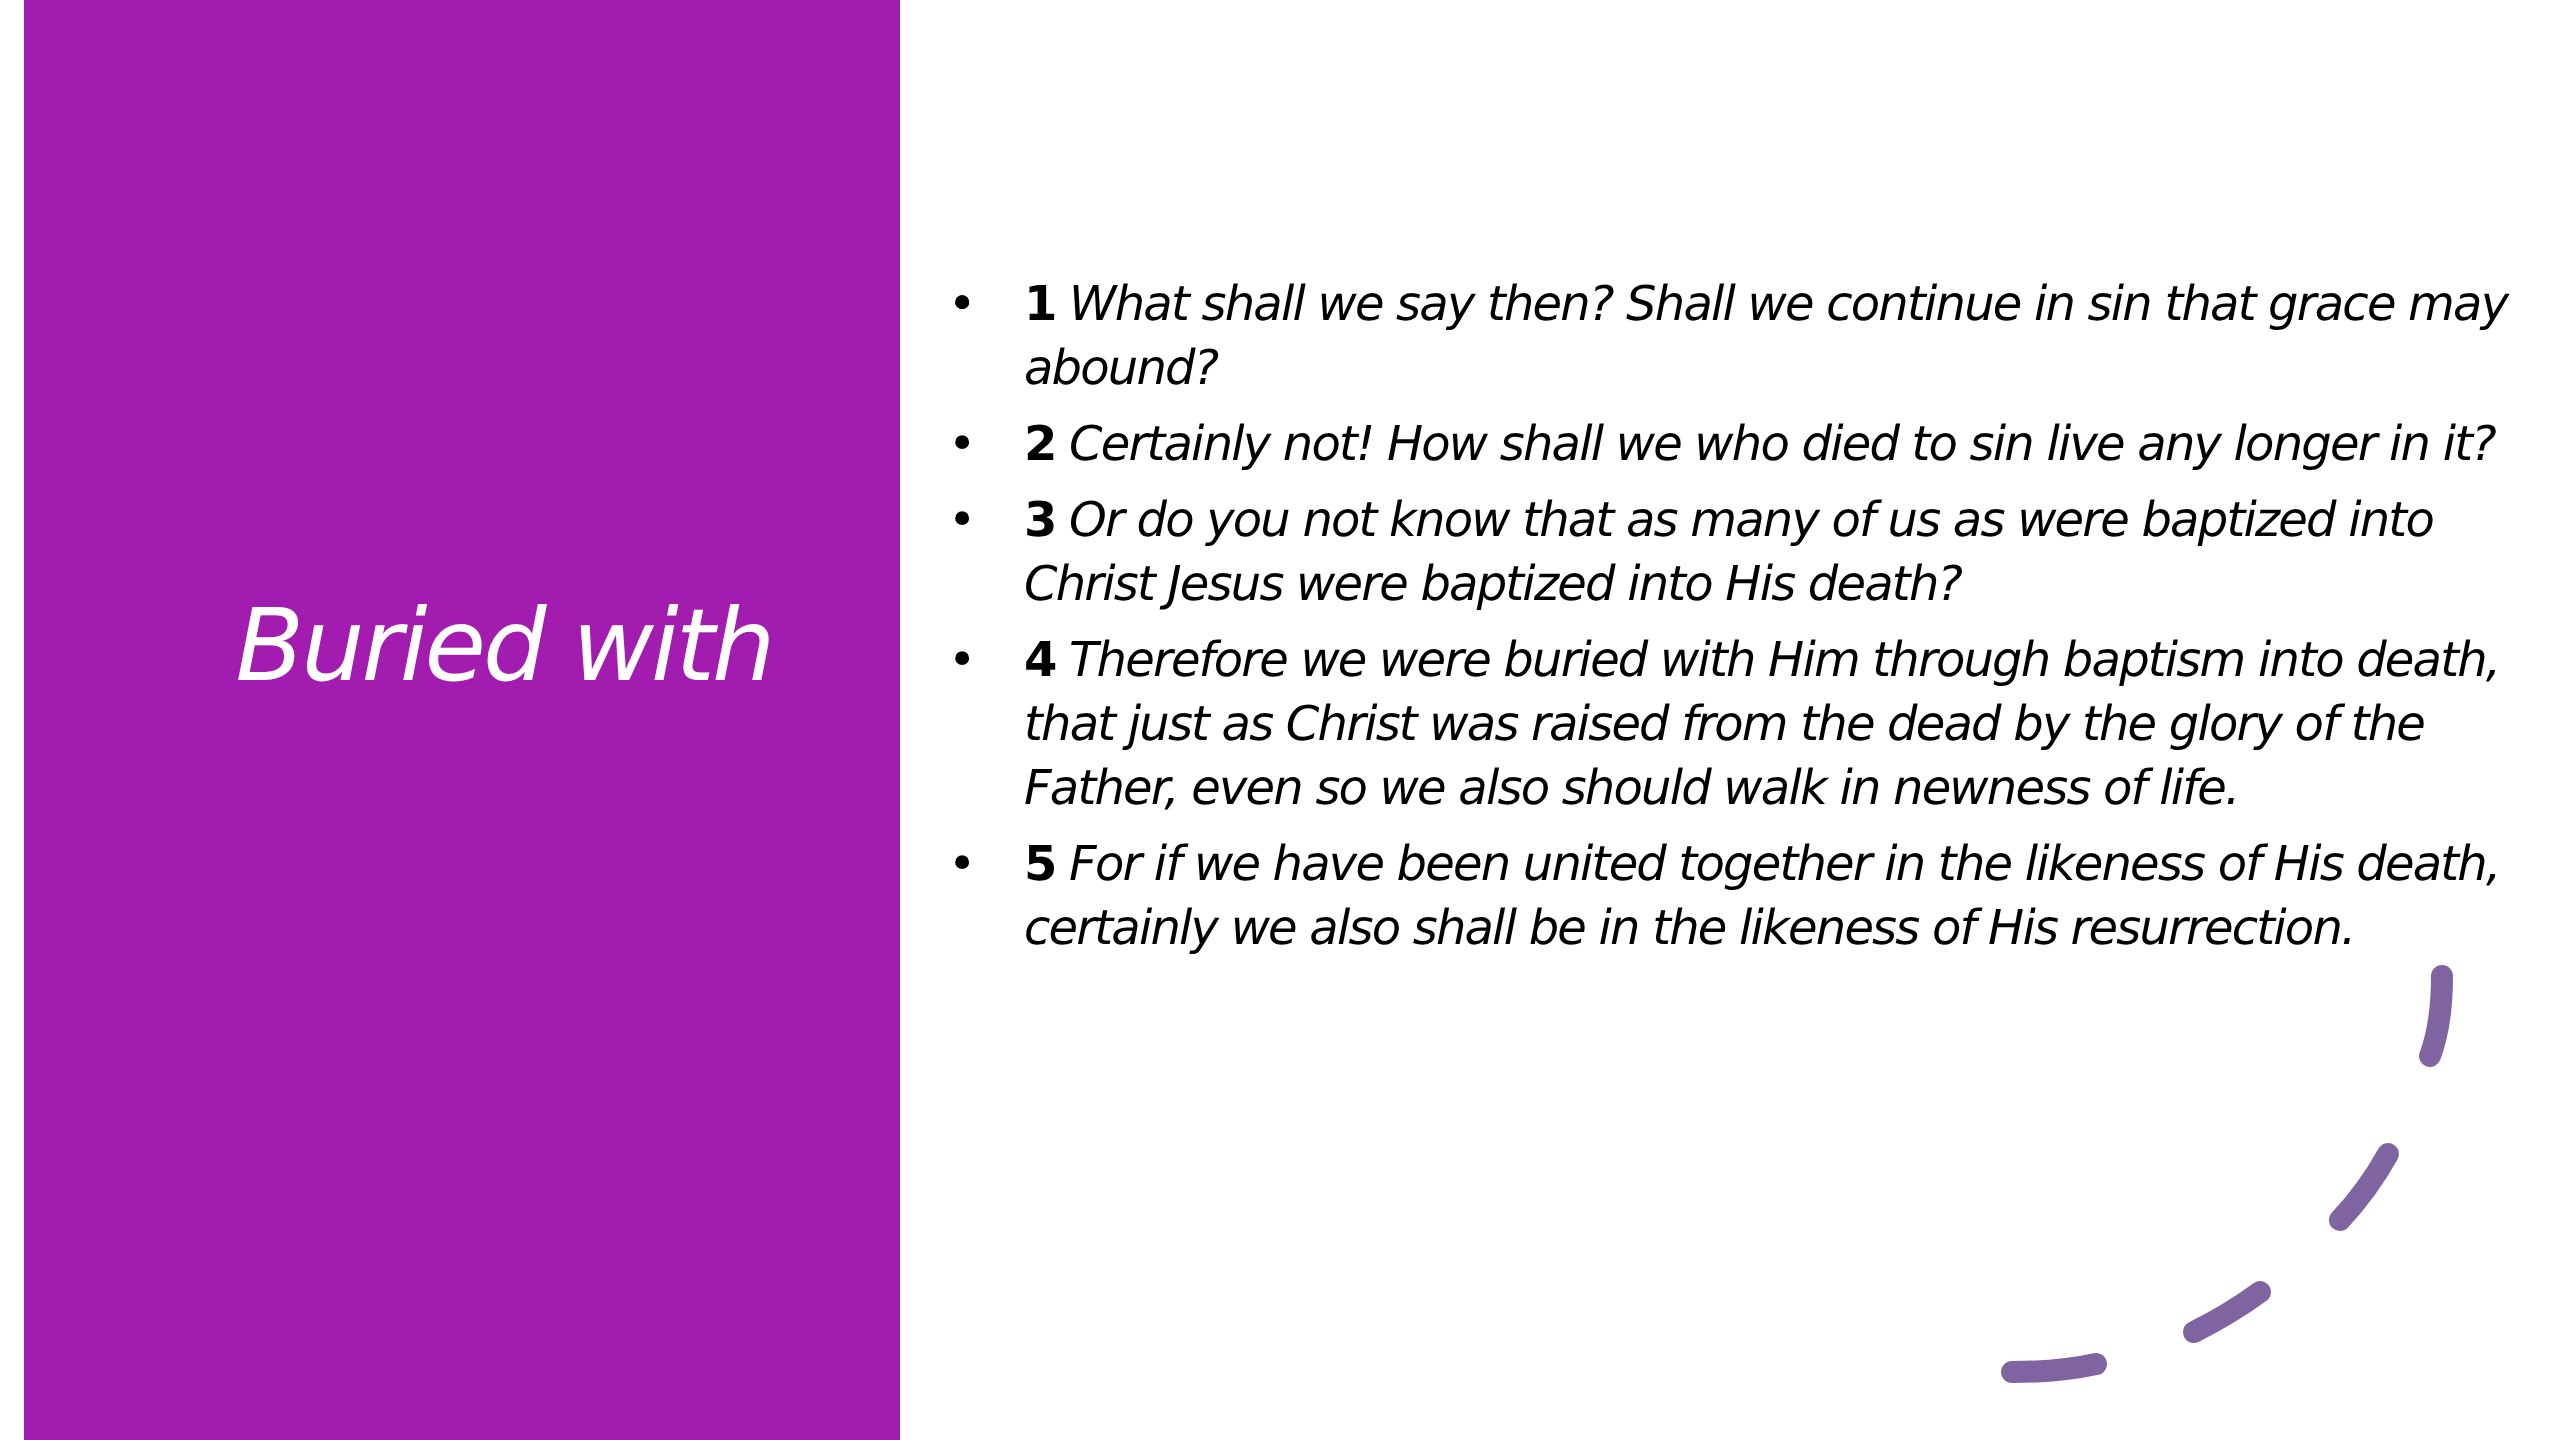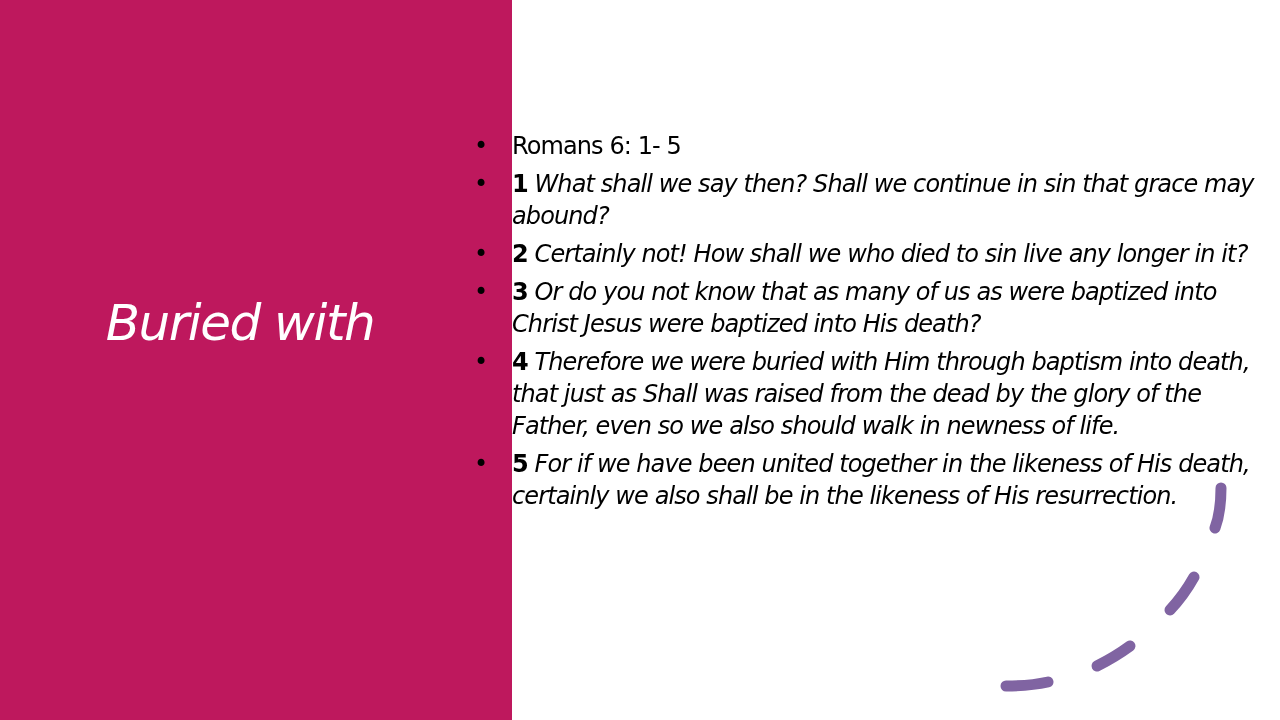--- a/index.html
+++ b/index.html
@@ -1,42 +1,42 @@
 <!DOCTYPE html>
 <html><head>
 <meta charset="utf-8">
 <style>
   html, body { margin:0; padding:0; }
   body { width:1280px; height:720px; position:relative; overflow:hidden; background:#ffffff; font-family:"Liberation Sans", sans-serif; }
-  .left-panel { position:absolute; left:0; top:0; width:512px; height:720px; background:#be185d; }
+  .left-panel { position:absolute; left:12px; top:0; width:438px; height:720px; background:#a21caf; }
   .title { position:absolute; left:40px; width:400px; top:290px; text-align:center; color:#ffffff; font-style:italic; font-size:50px; line-height:66px; font-family:"DejaVu Sans", sans-serif; letter-spacing:-1.5px; }
   .content { position:absolute; left:474px; top:130px; width:780px; }
   ul { list-style:none; margin:0; padding:0; }
   li { position:relative; padding-left:38px; font-size:24px; line-height:32px; color:#000; margin-bottom:6px; font-family:"DejaVu Sans", sans-serif; letter-spacing:-0.9px; }
   li .bullet { position:absolute; left:0; top:0; }
   li .num { font-weight:bold; font-style:normal; }
   li .verse { font-style:italic; }
   svg.deco { position:absolute; left:0; top:0; }
 </style>
 </head>
 <body>
 
 <div class="left-panel">
   <div class="title">
     <div>Buried with</div>
   </div>
 </div>
 
 <div class="content">
   <ul>
-    <li><span class="bullet">•</span><span>Romans 6: 1- 5</span></li>
+    <li><span class="bullet">•</span></li>
     <li><span class="bullet">•</span><span class="num">1</span><span class="verse"> What shall we say then? Shall we continue in sin that grace may abound?</span></li>
     <li><span class="bullet">•</span><span class="num">2</span><span class="verse"> Certainly not! How shall we who died to sin live any longer in it?</span></li>
     <li><span class="bullet">•</span><span class="num">3</span><span class="verse"> Or do you not know that as many of us as were baptized into Christ Jesus were baptized into His death?</span></li>
-    <li><span class="bullet">•</span><span class="num">4</span><span class="verse"> Therefore we were buried with Him through baptism into death, that just as Shall was raised from the dead by the glory of the Father, even so we also should walk in newness of life.</span></li>
+    <li><span class="bullet">•</span><span class="num">4</span><span class="verse"> Therefore we were buried with Him through baptism into death, that just as Christ was raised from the dead by the glory of the Father, even so we also should walk in newness of life.</span></li>
     <li><span class="bullet">•</span><span class="num">5</span><span class="verse"> For if we have been united together in the likeness of His death, certainly we also shall be in the likeness of His resurrection.</span></li>
   </ul>
 </div>
 
 <svg class="deco" width="1280" height="720">
   <g stroke="#8064A2" stroke-width="11" stroke-linecap="round" fill="none">
     <path d="M1221 488 Q1221 512 1215 528"></path>
     <path d="M1194 577 Q1184 595 1170 610"></path>
     <path d="M1130 646 Q1115 657 1097 666"></path>
     <path d="M1048 682 Q1030 686 1006 686"></path>

